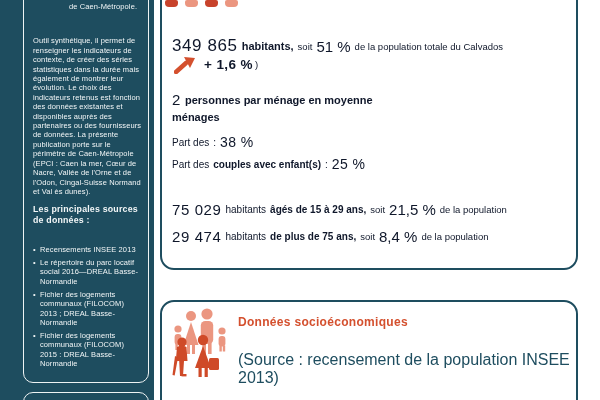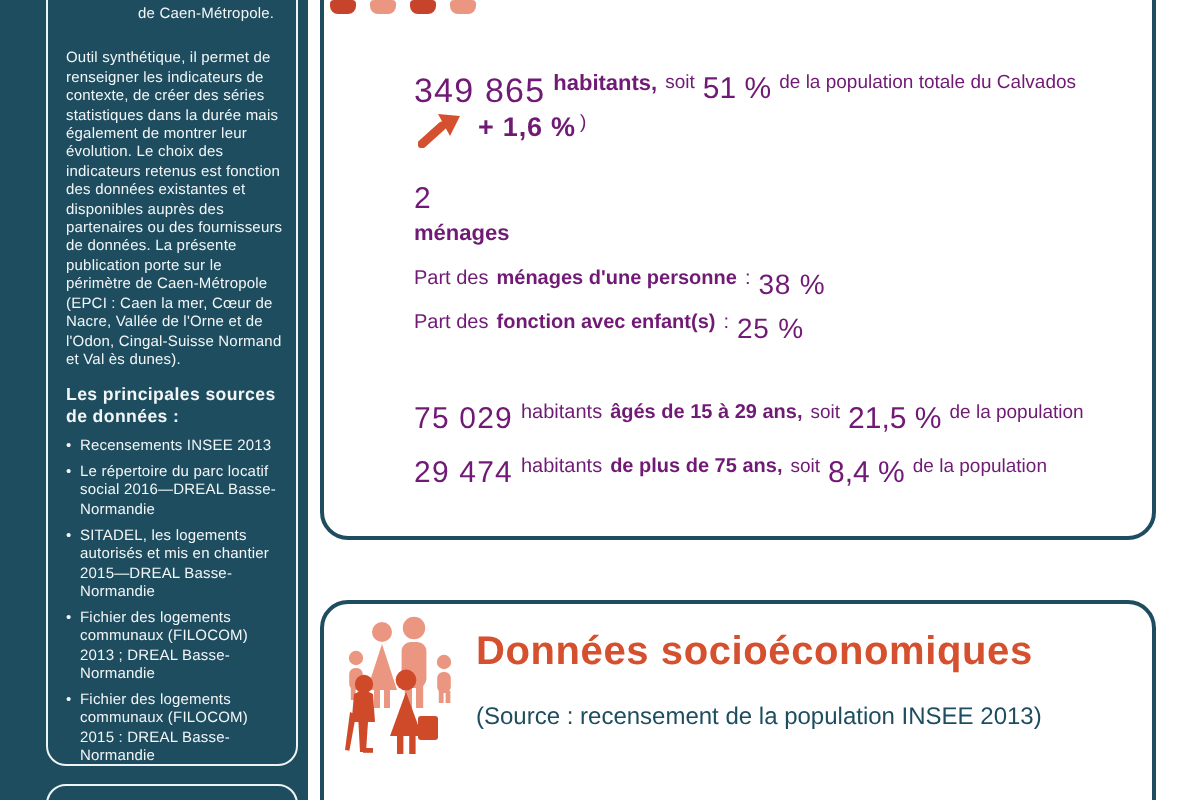--- a/index.html
+++ b/index.html
@@ -6,37 +6,37 @@
   html,body { width:600px; height:400px; }
   body { font-family:"Liberation Sans", sans-serif; background:#ffffff; }
   .page { position:relative; width:600px; height:400px; overflow:hidden; background:#ffffff; }
 
   
   .sidebar-strip { position:absolute; left:0; top:0; width:154px; height:400px; background:#1e4d5f; }
   .side-box { position:absolute; background:#1e4d5f; border:1.5px solid #eef3f4; border-radius:10px; }
   .side-box-a { left:23px; top:-16px; width:126px; height:399px; padding:17px 6px 6px 9px; overflow:hidden; }
   .side-box-b { left:23px; top:392px; width:126px; height:40px; }
   .side-text { color:#f2f6f7; font-size:7.5px; line-height:9.4px; letter-spacing:0.1px; }
-  .intro-tail { margin-bottom:13px;padding-left:36px; }
-  .side-heading { font-weight:bold; font-size:8.8px; line-height:10.4px; letter-spacing:0.2px; margin-top:8px; margin-bottom:5px; }
+  .intro-tail { margin-bottom:25px;padding-left:36px; }
+  .side-heading { font-weight:bold; font-size:8.8px; line-height:10.4px; letter-spacing:0.2px; margin-top:8px; margin-bottom:20px; }
   .side-list { list-style:none; }
   .side-list li { position:relative; padding-left:7px; margin-bottom:3.5px; }
   .side-list li::before { content:"•"; position:absolute; left:0; top:0; }
 
   
   .box { position:absolute; background:#ffffff; border:2px solid #1e4d5f; border-radius:14px; }
   .box1 { left:160px; top:-22px; width:418px; height:292px; }
   .box2 { left:160px; top:300px; width:418px; height:130px; }
 
   .crop-icons { position:absolute; left:3px; top:20px; display:flex; gap:7px; }
   .crop-icons span { display:block; width:13px; height:7px; border-radius:2px 2px 4px 4px; }
   .crop-icons span:nth-child(odd) { background:#c8432b; }
   .crop-icons span:nth-child(even) { background:#eb9680; }
 
-  .line { position:absolute; display:flex; align-items:flex-start; gap:4px; white-space:nowrap; color:#701a75;margin-left:35px; }
+  .line { position:absolute; display:flex; align-items:center; gap:4px; white-space:nowrap; color:#0f172a; }
   .n17 { font-size:17px; letter-spacing:0.6px; }
   .n15 { font-size:15px; letter-spacing:0.6px; }
   .n14 { font-size:14px; letter-spacing:0.4px; }
   .b11 { font-size:11px; font-weight:bold; }
   .r10 { font-size:10px; }
   .b10 { font-size:10px; font-weight:bold; }
   .s95 { font-size:9.5px; }
   .sb95 { font-size:15px; font-weight:normal; }
   .v135 { font-size:13.5px; font-weight:bold; letter-spacing:0.4px; }
   .close-paren { margin-left:-2px; }
@@ -47,37 +47,36 @@
   .line-men     { left:10px; top:131px; }
   .line-single  { left:10px; top:154px; }
   .line-couples { left:10px; top:176px; }
   .line-young   { left:10px; top:221px; }
   .line-old     { left:10px; top:248px; }
 
   .trend-arrow { align-self:center; margin:0 4px; transform:translateY(1px); }
 
   
   .family-icon { position:absolute; left:4px; top:4px; }
-  .socio-title { position:absolute; left:76px; top:13px; font-size:20px; font-weight:bold; letter-spacing:0.3px; color:#d4502e; }
-  .socio-source { position:absolute; left:76px; top:49px; font-size:12px; color:#1e4d5f; }
+  .socio-title { position:absolute; left:76px; top:13px; font-size:12px; font-weight:bold; letter-spacing:0.3px; color:#d4502e; }
+  .socio-source { position:absolute; left:76px; top:49px; font-size:16px; color:#1e4d5f; }
 </style>
 </head>
 <body>
 
 <div class="page">
 
   <aside class="sidebar-strip">
     <div class="side-box side-box-a side-text">
       <p class="intro-tail">de Caen-Métropole.</p>
       <p>Outil synthétique, il permet de renseigner les indicateurs de contexte, de créer des séries statistiques dans la durée mais également de montrer leur évolution. Le choix des indicateurs retenus est fonction des données existantes et disponibles auprès des partenaires ou des fournisseurs de données. La présente publication porte sur le périmètre de Caen-Métropole (EPCI : Caen la mer, Cœur de Nacre, Vallée de l'Orne et de l'Odon, Cingal-Suisse Normand et Val ès dunes).</p>
       <p class="side-heading">Les principales sources de données :</p>
       <ul class="side-list">
           <li>Recensements INSEE 2013</li>
           <li>Le répertoire du parc locatif social 2016—DREAL Basse-Normandie</li>
-          <li>SITADEL, les logements autorisés et mis en chantier 2015—DREAL Basse-Normandie</li>
           <li>Fichier des logements communaux (FILOCOM) 2013 ; DREAL Basse-Normandie</li>
           <li>Fichier des logements communaux (FILOCOM) 2015 : DREAL Basse-Normandie</li>
         </ul>
     </div>
     <div class="side-box side-box-b"></div>
   </aside>
 
   <section class="box box1">
     <div class="crop-icons">
       <span></span>
@@ -98,36 +97,36 @@
       <svg class="trend-arrow" width="22" height="17" viewBox="0 0 22 17">
         <path d="M2 15 L12 6" stroke="#d4502e" stroke-width="4.5" fill="none" stroke-linecap="round"></path>
         <polygon points="10,0 21,1 16,11" fill="#d4502e"></polygon>
       </svg>
       <span class="v135">+ 1,6 %</span>
       <span class="s95 close-paren">)</span>
     </div>
 
     <div class="line line-avg">
       <span class="n15">2</span>
+      <span class="b11">personnes par ménage en moyenne</span>
     </div>
 
     <div class="line line-men">
       <span class="b11">ménages</span>
     </div>
 
     <div class="line line-single">
       <span class="r10">Part des</span>
-      <span class="b10">ménages d'une personne</span>
       <span class="r10">:</span>
       <span class="n14">38 %</span>
     </div>
 
     <div class="line line-couples">
       <span class="r10">Part des</span>
-      <span class="b10">fonction avec enfant(s)</span>
+      <span class="b10">couples avec enfant(s)</span>
       <span class="r10">:</span>
       <span class="n14">25 %</span>
     </div>
 
     <div class="line line-young">
       <span class="n15">75 029</span>
       <span class="r10">habitants</span>
       <span class="b10">âgés de 15 à 29 ans,</span>
       <span class="s95">soit</span>
       <span class="sb95">21,5 %</span>

